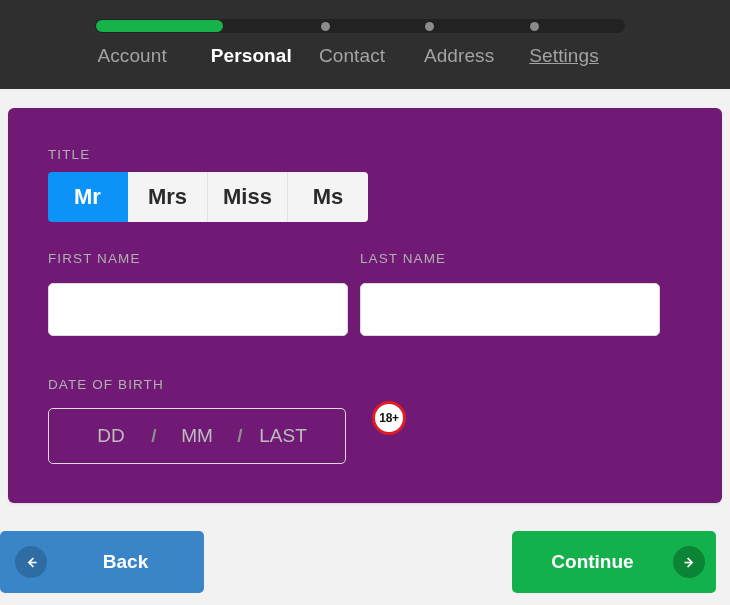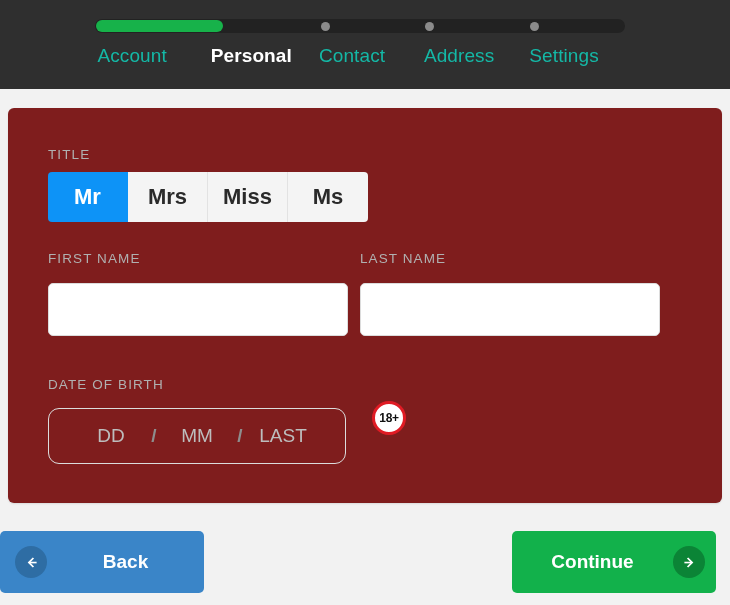--- a/index.html
+++ b/index.html
@@ -53,39 +53,39 @@
     left: 95px;
     top: 41px;
     width: 530px;
     height: 32px;
   }
   .step-label {
     position: absolute;
     top: 0;
     font-size: 19px;
     line-height: 30px;
-    color: #14b8a6;
+    color: #a3a3a3;
     white-space: nowrap;
     text-align: center;
     transform: translateX(-50%);
     letter-spacing: .1px;
   }
   .step-label.active {
     color: #ffffff;
     font-weight: bold;
   }
 
   
   .card {
     position: absolute;
     left: 8px;
     top: 108px;
     width: 714px;
     height: 395px;
-    background: #7f1d1d;
+    background: #701a75;
     border-radius: 6px;
     box-sizing: border-box;
     box-shadow: 0 1px 2px rgba(0,0,0,.10);
   }
 
   .field-label {
     position: absolute;
     font-size: 13.5px;
     letter-spacing: 1.1px;
     color: #b0b0b0;
@@ -133,21 +133,21 @@
   }
 
   
   .dob-box {
     position: absolute;
     left: 40px;
     top: 300px;
     width: 298px;
     height: 56px;
     border: 1px solid #dcdcdc;
-    border-radius: 11px;
+    border-radius: 5px;
     box-sizing: border-box;
     display: flex;
     align-items: center;
     justify-content: center;
   }
   .dob-part {
     font-size: 19px;
     color: #bdbdbd;
     text-align: center;
     width: 62px;
@@ -228,21 +228,21 @@
     <div class="progress-dot" id="dot-0" style="left: 225.52px;"></div>
     <div class="progress-dot" id="dot-1" style="left: 330.46px;"></div>
     <div class="progress-dot" id="dot-2" style="left: 435.4px;"></div>
   </div>
 
   <div class="steps">
     <div class="step-label" id="step-0" style="left: 37.1px;">Account</div>
     <div class="step-label active" id="step-1" style="left: 156.35px;">Personal</div>
     <div class="step-label" id="step-2" style="left: 257.05px;">Contact</div>
     <div class="step-label" id="step-3" style="left: 364.11px;">Address</div>
-    <div class="step-label" id="step-4" style="left: 469.05px;">Settings</div>
+    <div class="step-label" id="step-4" style="left: 469.05px; text-decoration: underline;">Settings</div>
   </div>
 </div>
 
 <div class="card">
 
   <div class="field-label" style="left:40px; top:39px;">TITLE</div>
 
   <div class="segmented">
     <div class="segment selected">Mr</div>
     <div class="segment">Mrs</div>

